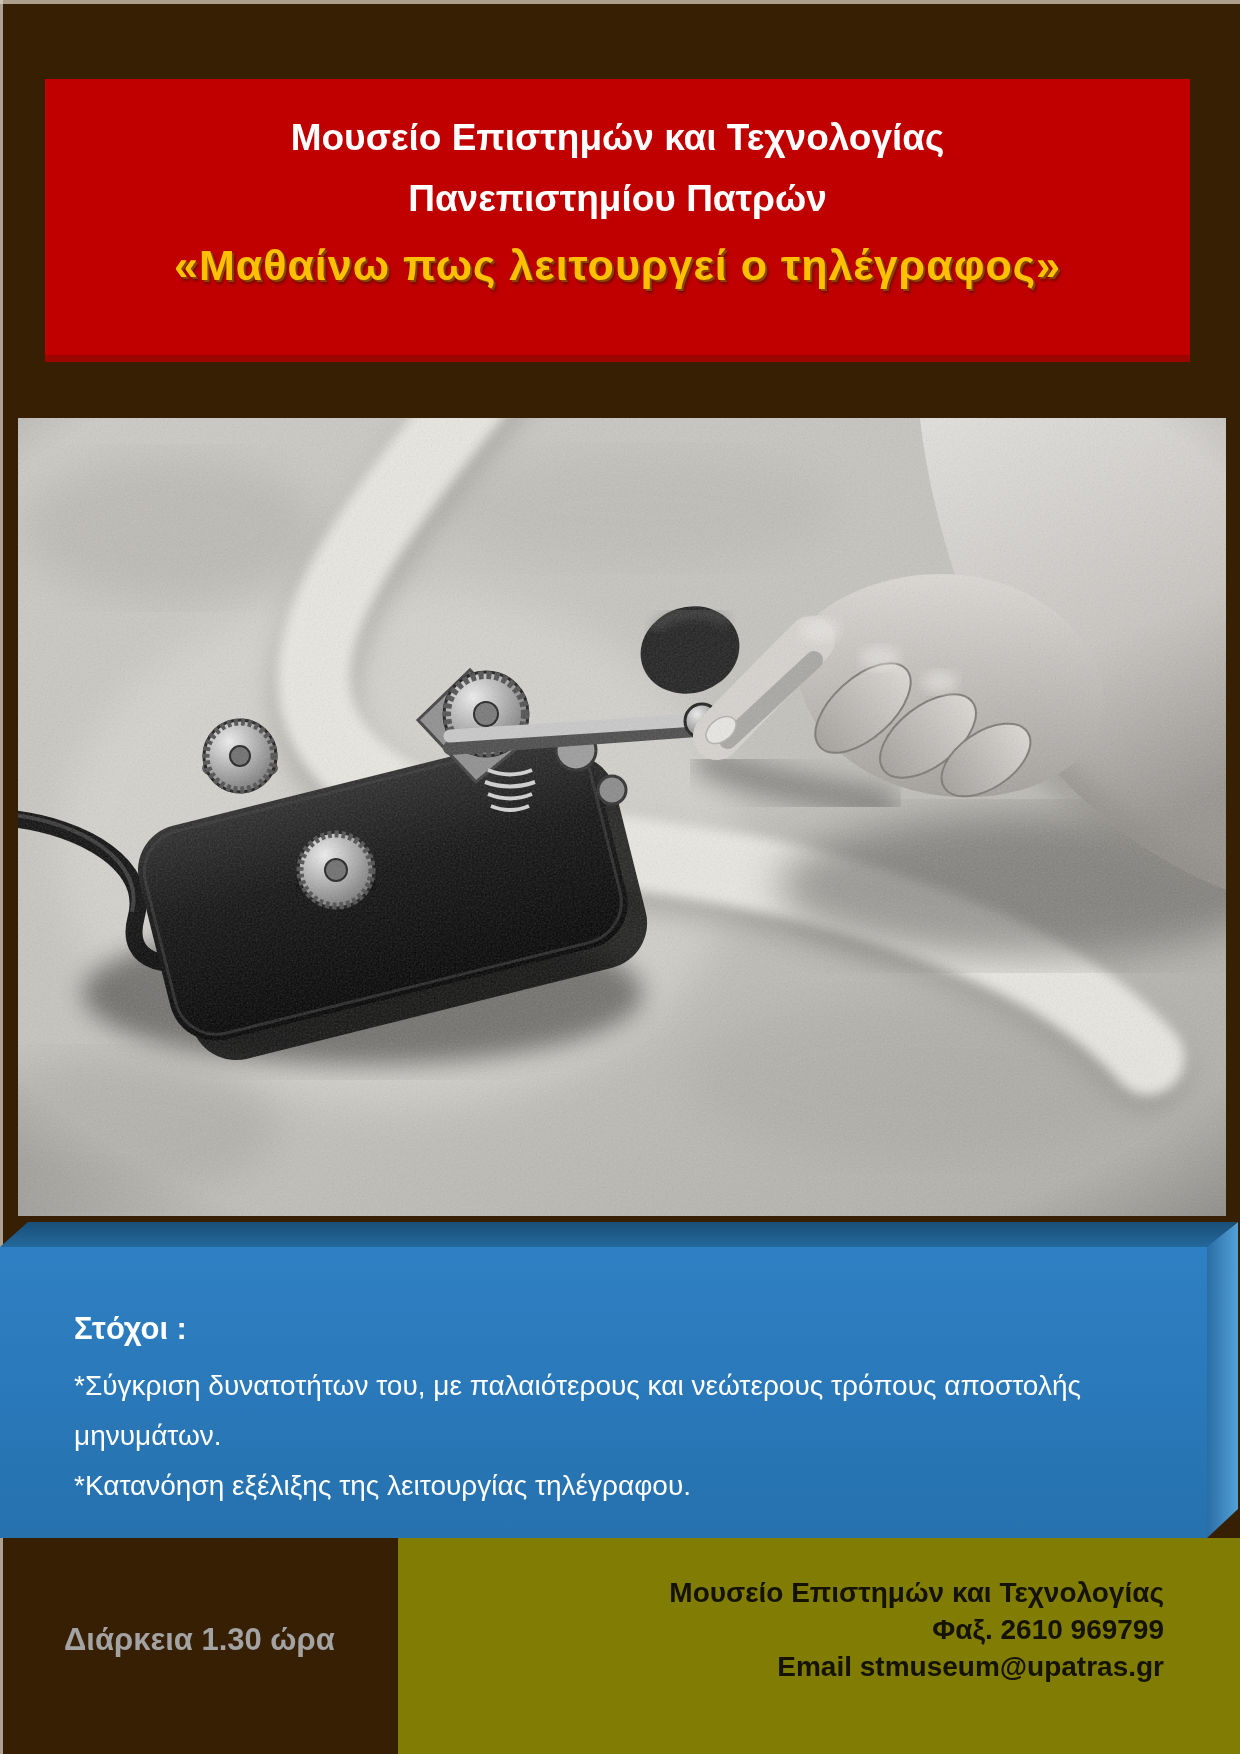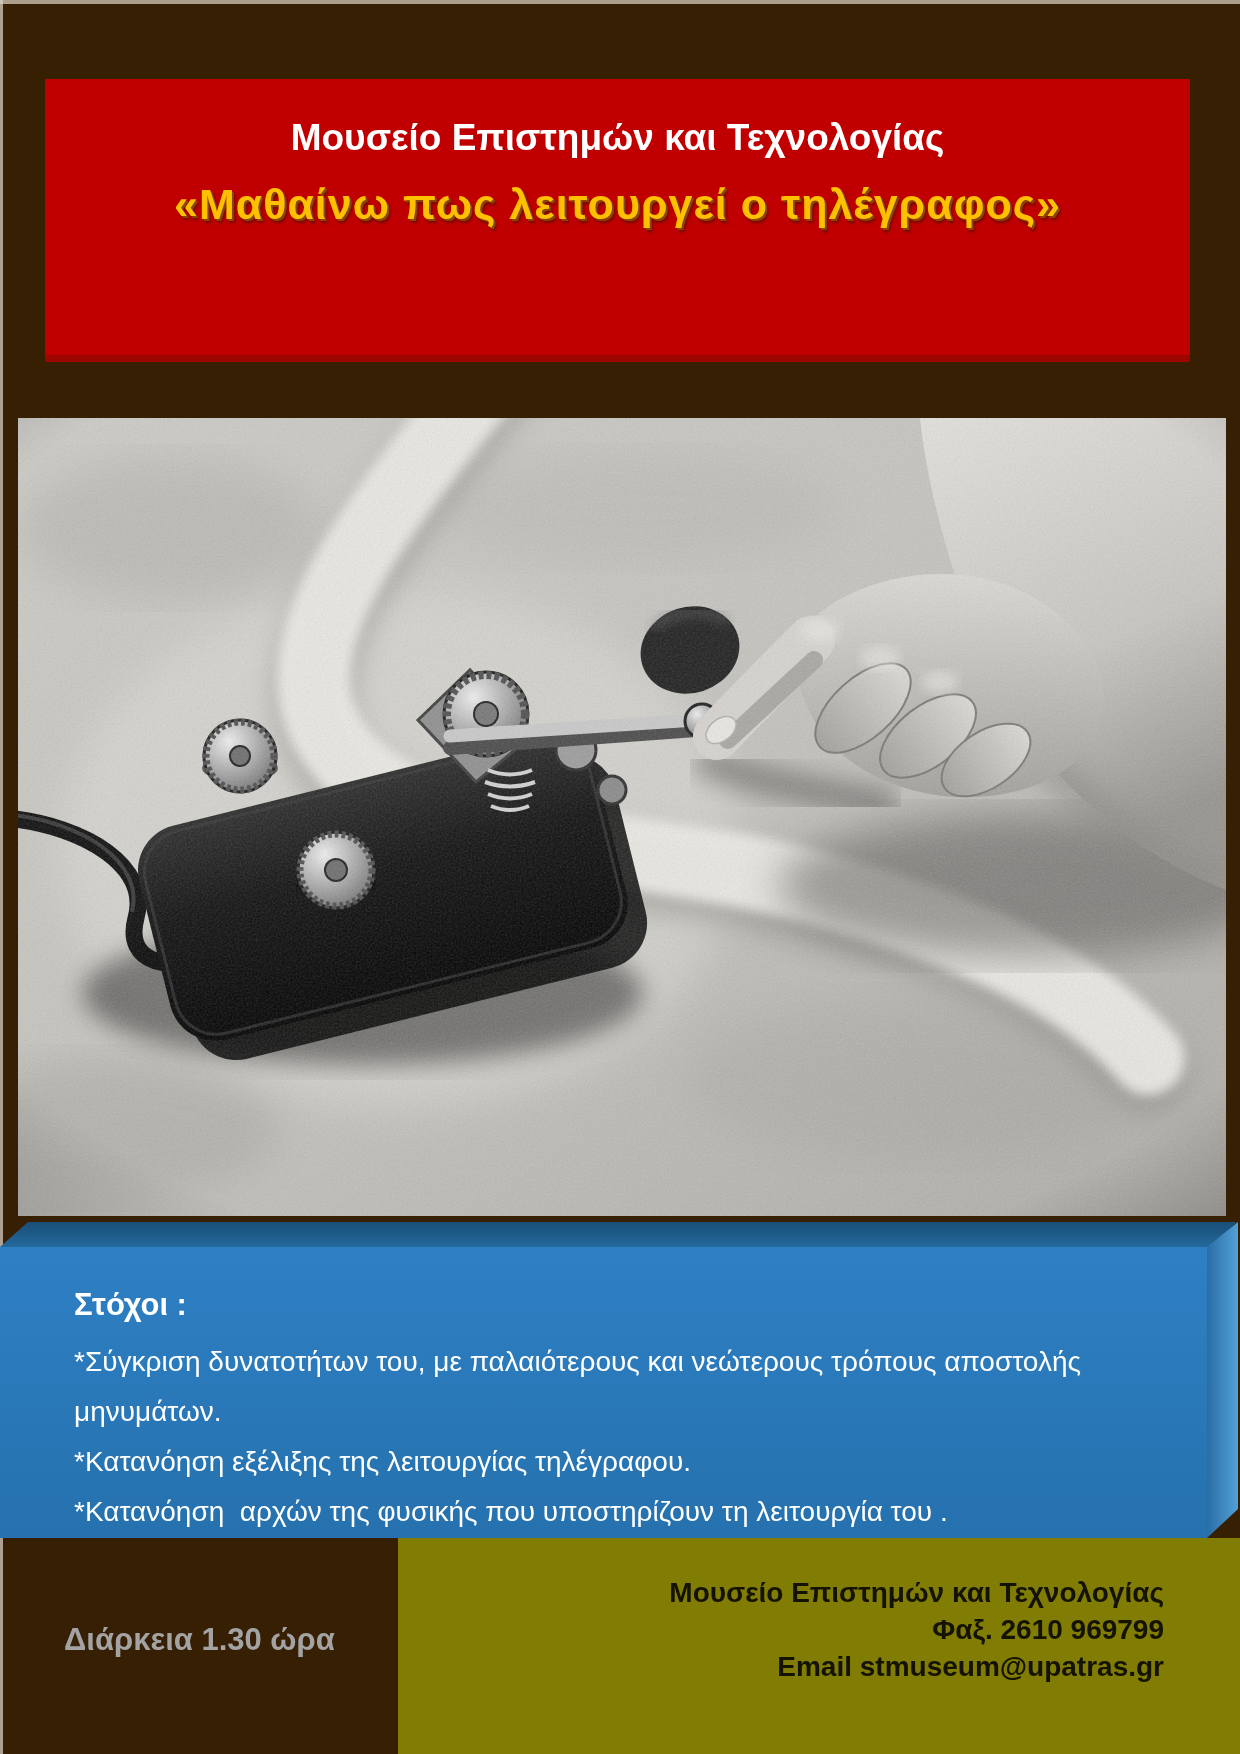--- a/index.html
+++ b/index.html
@@ -40,21 +40,21 @@
   .goals-right{
     position:absolute;left:1207px;top:0;width:31px;height:316px;
     background:linear-gradient(90deg,#2a6da5,#53a0d8);
     clip-path:polygon(0 25px,100% 0,100% 287px,0 100%);
   }
   .goals-face{
     position:absolute;left:0;top:25px;width:1207px;height:291px;
     background:linear-gradient(180deg,#2e80c4,#2671ae);
     box-sizing:border-box;padding:40px 90px 0 74px;color:#ffffff;
   }
-  .g-heading{font-size:31px;font-weight:700;margin-bottom:14px;}
+  .g-heading{font-size:31px;font-weight:700;margin-bottom:14px;margin-top:24px;}
   .g-item{font-size:28px;font-weight:400;line-height:50px;white-space:pre-wrap;max-width:1010px;}
 
   
   .duration{
     position:absolute;left:64px;top:1622px;color:#a3a3a3;
     font-size:31px;font-weight:700;
   }
   .contact{
     position:absolute;left:398px;top:1538px;width:842px;height:216px;
     background:#817c03;box-sizing:border-box;
@@ -63,20 +63,21 @@
   }
 </style>
 </head>
 <body>
 
 <div class="edge-top"></div>
 <div class="edge-left"></div>
 
 <div class="banner">
   <div class="b-title first">Μουσείο Επιστημών και Τεχνολογίας</div>
+  <div class="b-title second">Πανεπιστημίου Πατρών</div>
   <div class="b-activity">«Μαθαίνω πως λειτουργεί ο τηλέγραφος»</div>
 </div>
 
 <div class="photo">
   <svg width="1208" height="798" viewBox="0 0 1208 798" xmlns="http://www.w3.org/2000/svg">
     <defs>
       <linearGradient id="carpet" x1="0" y1="0" x2="1" y2="1">
         <stop offset="0" stop-color="#cdcbc6"></stop>
         <stop offset="0.5" stop-color="#c4c2bd"></stop>
         <stop offset="1" stop-color="#aeaca7"></stop>
@@ -222,21 +223,20 @@
   </svg>
 </div>
 
 <div class="goals-wrap">
   <div class="goals-top"></div>
   <div class="goals-right"></div>
   <div class="goals-face">
     <div class="g-heading">Στόχοι :</div>
     <div class="g-item">*Σύγκριση δυνατοτήτων του, με παλαιότερους και νεώτερους τρόπους αποστολής μηνυμάτων.</div>
     <div class="g-item">*Κατανόηση εξέλιξης της λειτουργίας τηλέγραφου.</div>
-    <div class="g-item">*Κατανόηση  αρχών της φυσικής που υποστηρίζουν τη λειτουργία του .</div>
   </div>
 </div>
 
 <div class="duration">Διάρκεια 1.30 ώρα</div>
 
 <div class="contact">
   <div>Μουσείο Επιστημών και Τεχνολογίας</div>
   <div>Φαξ. 2610 969799</div>
   <div>Email stmuseum@upatras.gr</div>
 </div>

